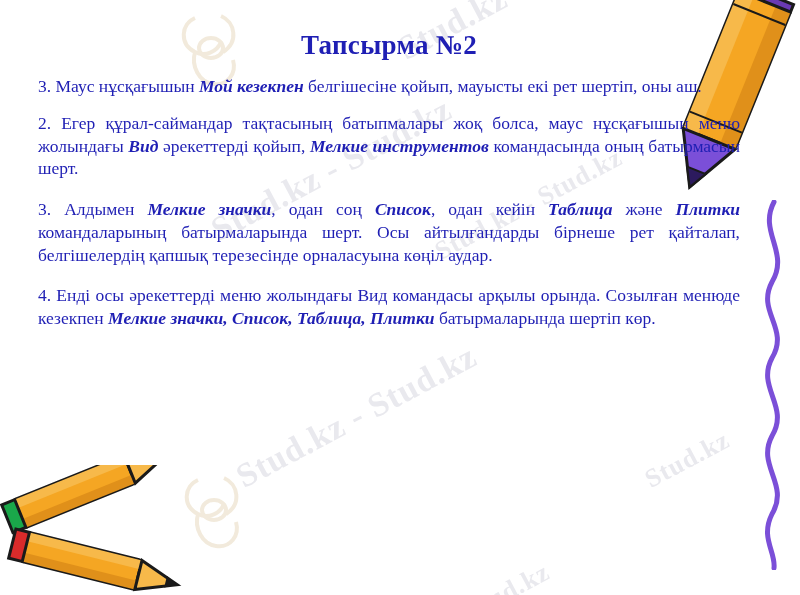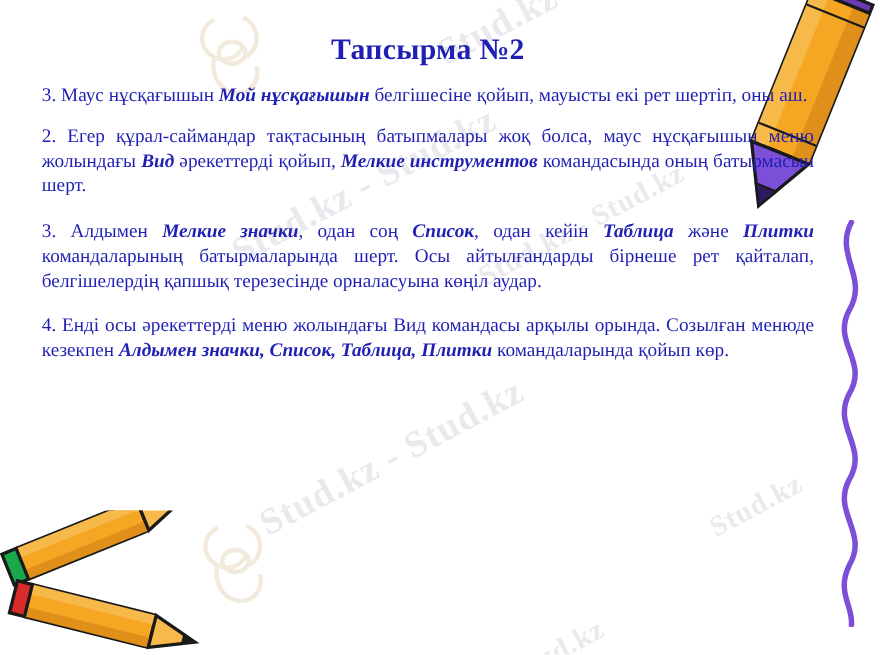--- a/index.html
+++ b/index.html
@@ -162,18 +162,18 @@
       <rect x="10" y="78" width="14" height="30" fill="#d92b2b" stroke="#1a1a1a" stroke-width="3"></rect>
       <polygon points="140,78 140,108 180,93" fill="#f7b94a" stroke="#1a1a1a" stroke-width="3"></polygon>
       <polygon points="168,87 168,99 180,93" fill="#1a1a1a"></polygon>
     </g>
   </svg>
 </div>
 
 <div class="page">
   <div class="title">Тапсырма №2</div>
   <div id="paragraphs">
-      <div class="para"><span class="n">3. Маус нұсқағышын </span><span class="b">Мой нұсқағышын</span><span class="n"> белгішесіне қойып, мауысты екі рет шертіп, оны аш.</span></div>
+      <div class="para"><span class="n">3. Маус нұсқағышын </span><span class="b">Мой кезекпен</span><span class="n"> белгішесіне қойып, мауысты екі рет шертіп, оны аш.</span></div>
       <div class="para"><span class="n">2. Егер құрал-саймандар тақтасының батыпмалары жоқ болса, маус нұсқағышын меню жолындағы </span><span class="b">Вид</span><span class="n"> әрекеттерді қойып, </span><span class="b">Мелкие инструментов</span><span class="n"> командасында оның батырмасын шерт.</span></div>
       <div class="para gap-top"><span class="n">3. Алдымен </span><span class="b">Мелкие значки</span><span class="n">, одан соң </span><span class="b">Список</span><span class="n">, одан кейін </span><span class="b">Таблица</span><span class="n"> және </span><span class="b">Плитки</span><span class="n"> командаларының  батырмаларында шерт. Осы айтылғандарды бірнеше рет  қайталап, белгішелердің қапшық терезесінде  орналасуына көңіл аудар.</span></div>
-      <div class="para gap-top"><span class="n">4. Енді осы әрекеттерді меню жолындағы Вид командасы арқылы орында. Созылған менюде кезекпен </span><span class="b">Алдымен значки, Список, Таблица, Плитки</span><span class="n"> командаларында қойып көр.</span></div>
+      <div class="para gap-top"><span class="n">4. Енді осы әрекеттерді меню жолындағы Вид командасы арқылы орында. Созылған менюде кезекпен </span><span class="b">Мелкие значки, Список, Таблица, Плитки</span><span class="n"> батырмаларында шертіп көр.</span></div>
     </div>
 </div>
 
 </body></html>

